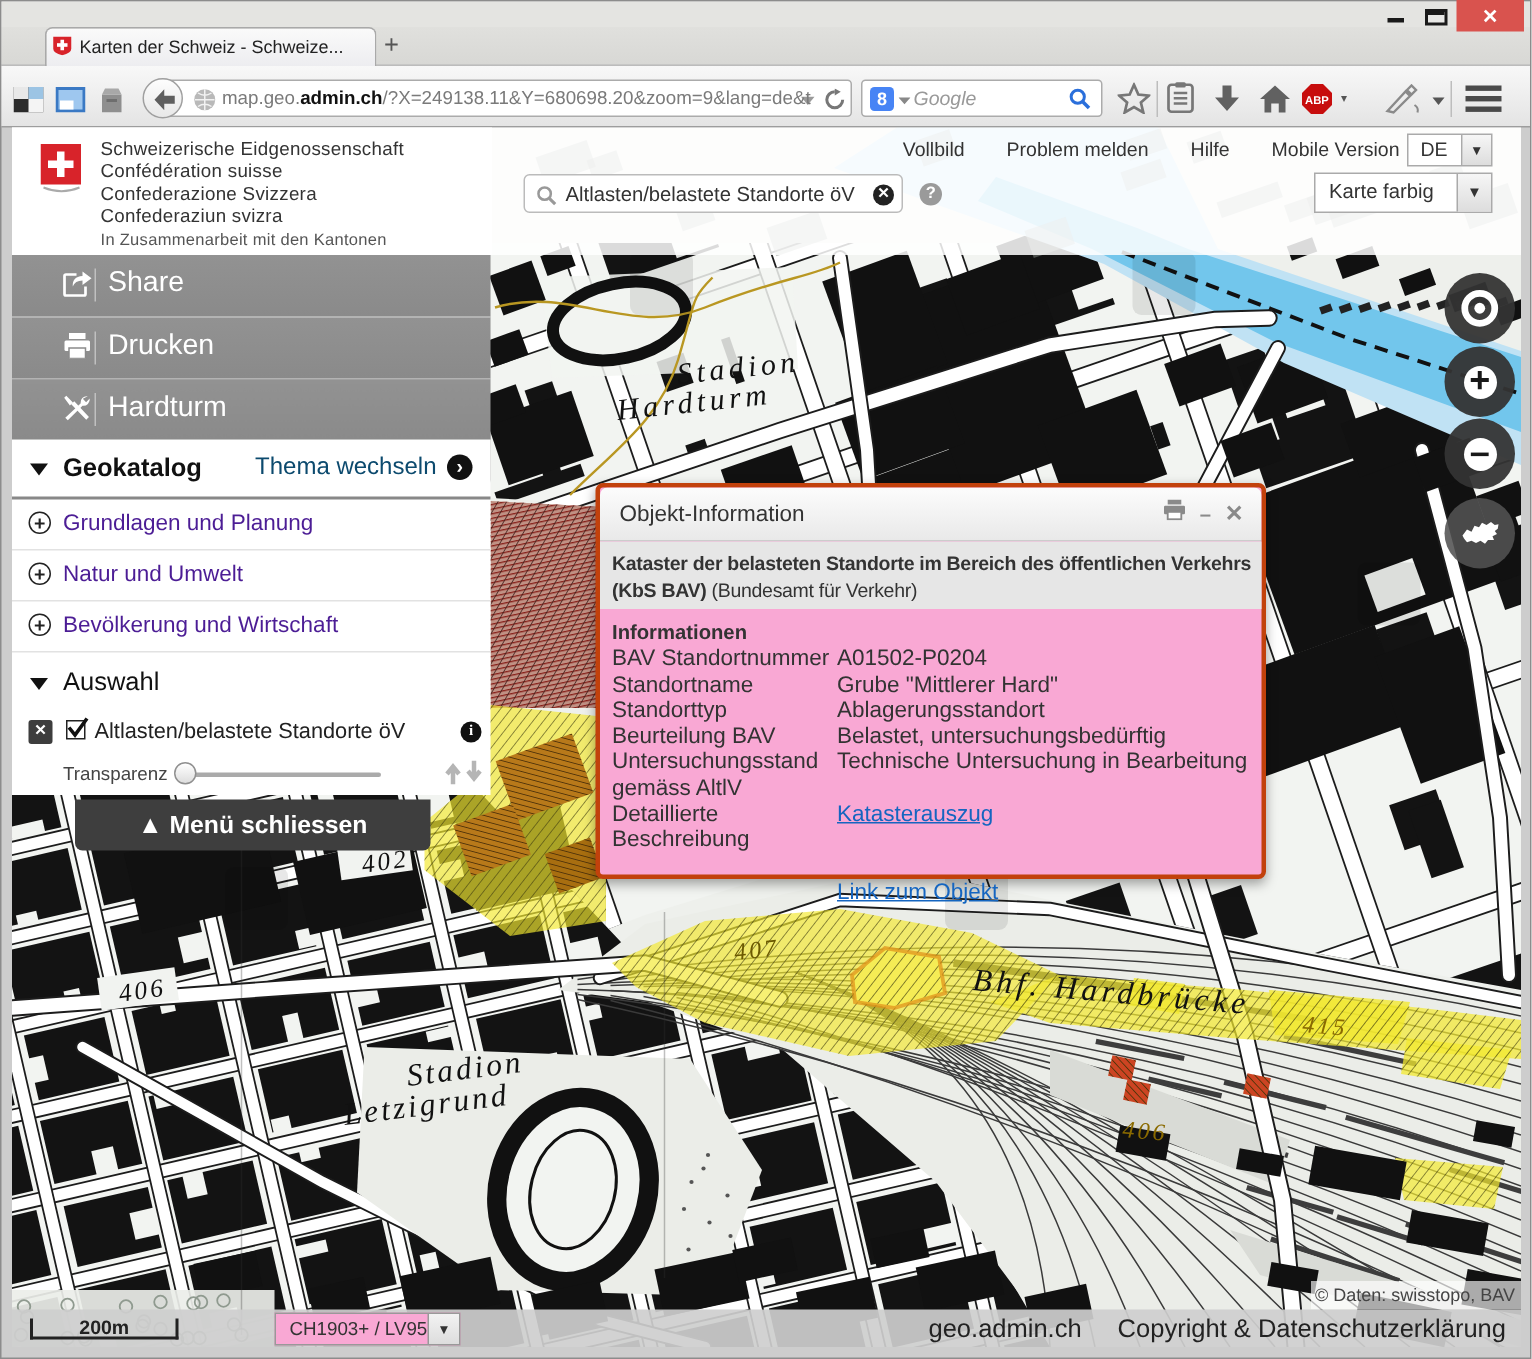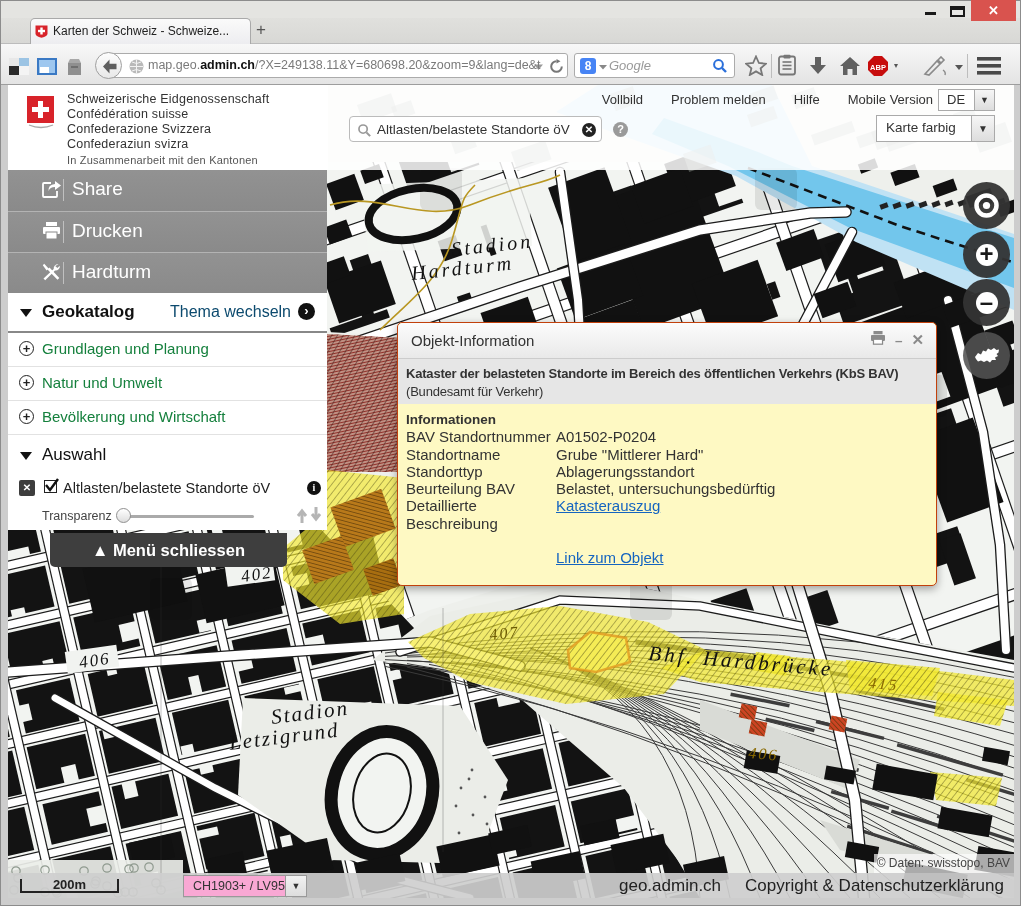--- a/index.html
+++ b/index.html
@@ -51,38 +51,38 @@
 .graybtn .sep{position:absolute;left:55px;top:9px;width:1px;height:22px;background:#c0c0c0}
 .graybtn .lb{position:absolute;left:64px;top:8px;font-size:19px}
 #whitemenu{background:#fff}
 #geok{position:relative;height:40px;border-bottom:2px solid #888}
 #geok .tri{position:absolute;left:12px;top:16px;width:0;height:0;border-left:6px solid transparent;border-right:6px solid transparent;border-top:8px solid #111}
 #geok .h{position:absolute;left:34px;top:9px;font-size:17px;font-weight:bold;color:#111}
 #geok .tw{position:absolute;right:36px;top:10px;font-size:16px;color:#0c4a6e}
 #geok .twi{position:absolute;right:12px;top:10px;width:17px;height:17px;border-radius:50%;background:#111;color:#fff;font-size:13px;font-weight:bold;text-align:center;line-height:16px}
 .cat{position:relative;height:34px;border-bottom:1px solid #e2e2e2}
 .cat .pl{position:absolute;left:11px;top:8px;width:15px;height:15px;border:1.6px solid #222;border-radius:50%;color:#222;font-size:13px;font-weight:bold;text-align:center;line-height:13px}
-.cat .lb{position:absolute;left:34px;top:7px;font-size:15px;color:#15803d}
+.cat .lb{position:absolute;left:34px;top:7px;font-size:15px;color:#4c1d95}
 #auswahl{position:relative;height:42px}
 #auswahl .tri{position:absolute;left:12px;top:17px;width:0;height:0;border-left:6px solid transparent;border-right:6px solid transparent;border-top:8px solid #111}
 #auswahl .h{position:absolute;left:34px;top:10px;font-size:17px;font-weight:normal;color:#111}
 #layerrow{position:relative;height:30px}
 #xbtn{position:absolute;left:11px;top:3px;width:16px;height:16px;background:#3d3d3d;border-radius:2px;color:#fff;font-size:10px;font-weight:bold;text-align:center;line-height:16px}
 #chk{position:absolute;left:36px;top:3px;width:13px;height:13px;border:1.6px solid #222}
 #chk svg{position:absolute;left:-1px;top:-3px}
 #layerrow .lb{position:absolute;left:55px;top:3px;font-size:14.5px;color:#222}
 #infoi{position:absolute;left:299px;top:4px;width:14px;height:14px;border-radius:50%;background:#111;color:#fff;font-size:10px;font-weight:bold;text-align:center;line-height:14px;font-family:"Liberation Serif",serif}
 #transrow{position:relative;height:23px}
 #transrow .lb{position:absolute;left:34px;top:2px;font-size:12.5px;color:#444}
 #track{position:absolute;left:114px;top:8px;width:132px;height:3px;background:#aaa;border-radius:2px}
 #knob{position:absolute;left:108px;top:1px;width:15px;height:15px;border-radius:50%;background:linear-gradient(#fff,#ddd);border:1px solid #909090}
 
 #menuclose{position:absolute;left:50px;top:533px;width:237px;height:34px;background:#3e3e3e;border-radius:0 0 5px 5px;color:#fff;text-align:center;font-size:16.5px;font-weight:bold;line-height:34px;z-index:11}
 
-#popup{position:absolute;left:397px;top:322px;width:540px;height:264px;background:#fef9c3;border:1px solid #c2410c;border-radius:5px;box-shadow:0 3px 8px rgba(0,0,0,0.35);z-index:12;font-size:13.5px;color:#333}
+#popup{position:absolute;left:397px;top:322px;width:447px;height:264px;background:#f9a8d4;border:3px solid #c2410c;border-radius:5px;box-shadow:0 3px 8px rgba(0,0,0,0.35);z-index:12;font-size:13.5px;color:#333}
 #pophead{position:absolute;left:0;top:0;right:0;height:36px;background:linear-gradient(#fcfcfc,#e9e9e9);border-bottom:1px solid #ccc;border-radius:5px 5px 0 0}
 #pophead .t{position:absolute;left:13px;top:9px;font-size:15px;color:#333}
 #popicons{position:absolute;right:12px;top:8px;color:#8a8a8a}
 #popgray{position:absolute;left:0;top:36px;right:0;height:45px;background:#e6e6e6;padding:6px 2px 0 8px;line-height:18px;font-size:13px;letter-spacing:-0.2px}
 #popbody{position:absolute;left:8px;top:88px;right:6px;line-height:17.3px}
 #popbody table{border-collapse:collapse;font-size:15px;color:#333}
 #popbody td{vertical-align:top;padding:0}
 #popbody td.l{width:150px;padding-right:2px}
 #popbody a{color:#1565c0;text-decoration:underline}
 
@@ -1714,20 +1714,24 @@
           </tr>
 <tr>
             <td class="l">Standorttyp</td>
             <td>Ablagerungsstandort</td>
           </tr>
 <tr>
             <td class="l">Beurteilung BAV</td>
             <td>Belastet, untersuchungsbedürftig</td>
           </tr>
 <tr>
+            <td class="l">Untersuchungsstand gemäss AltlV</td>
+            <td>Technische Untersuchung in Bearbeitung</td>
+          </tr>
+<tr>
             <td class="l">Detaillierte Beschreibung</td>
             <td><a>Katasterauszug</a></td>
           </tr>
 <tr>
             <td class="l">&nbsp;</td>
             <td>&nbsp;</td>
           </tr>
 <tr>
             <td class="l"></td>
             <td><a>Link zum Objekt</a></td>

